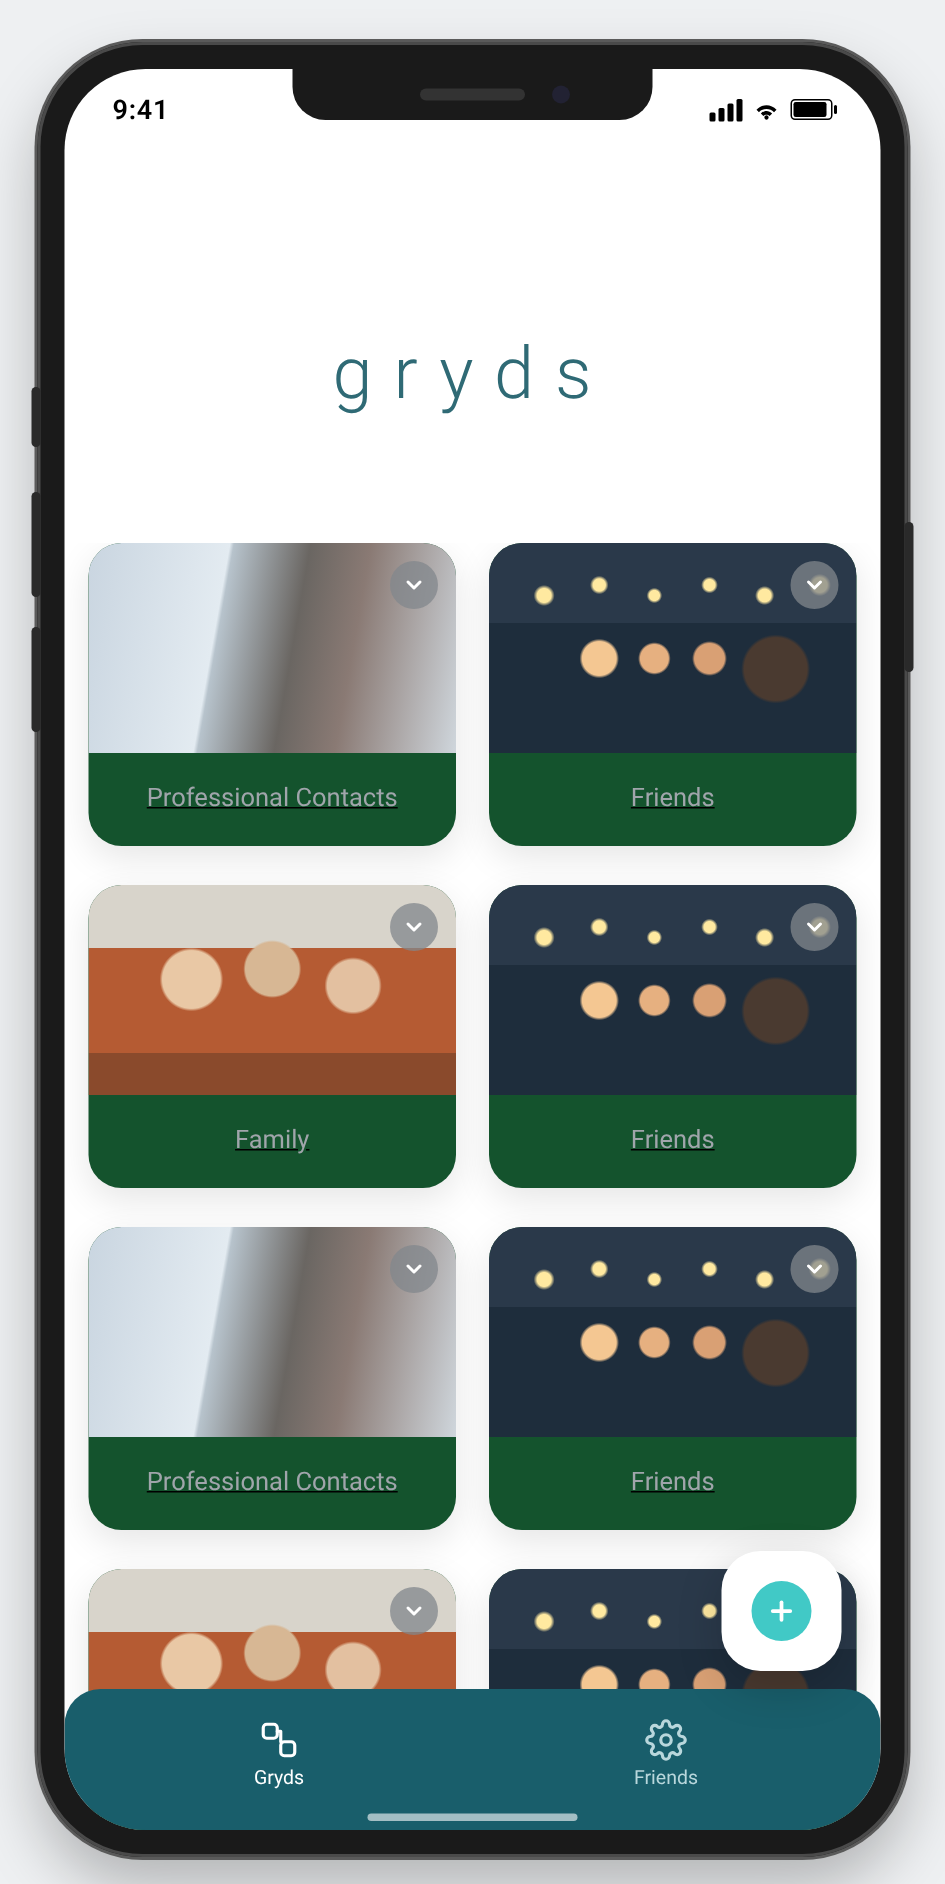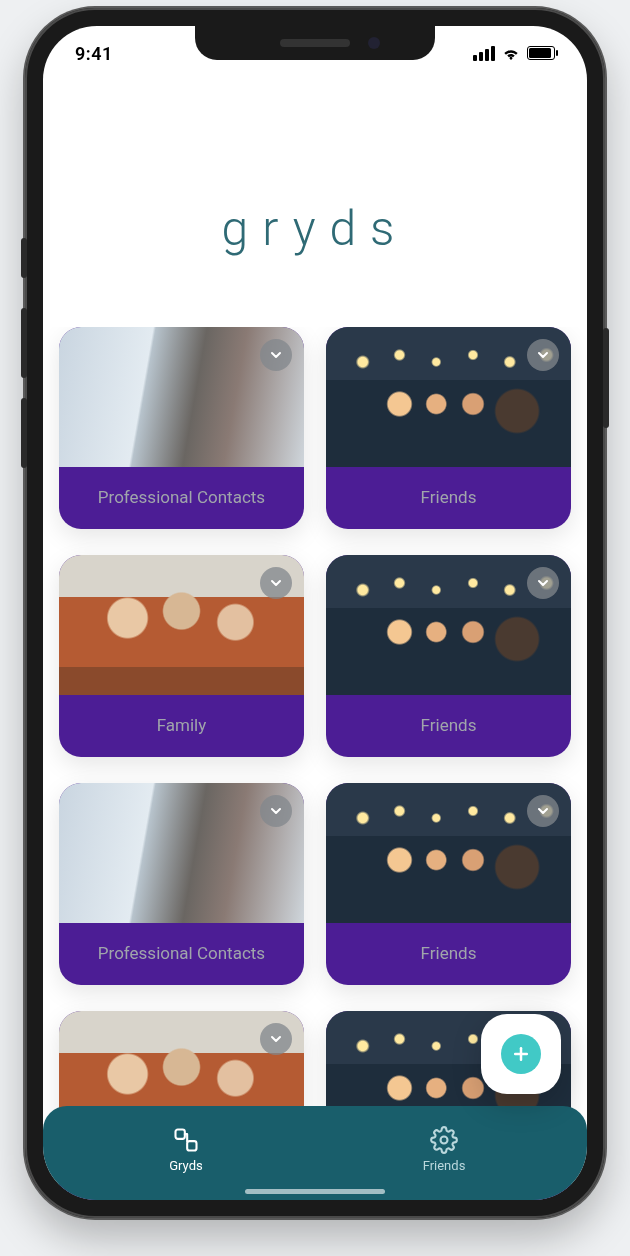--- a/index.html
+++ b/index.html
@@ -13,21 +13,21 @@
     width: 630px;
     height: 1256px;
     overflow: hidden;
   }
 
   
   .phone {
     position: relative;
     width: 580px;
     height: 1210px;
-    margin-top: 8px;
+    margin-top: 28px;
     border-radius: 70px;
     background: #1a1a1a;
     box-shadow:
       0 0 0 2px #5a5a5a,
       inset 0 0 0 2px #4a4a4a,
       0 20px 40px rgba(0,0,0,0.25);
     padding: 18px;
   }
   
   .side-btn {
@@ -136,20 +136,21 @@
     border-radius:1.5px;
   }
 
   
   .app {
     position: absolute;
     top: 54px;
     left: 0; right: 0; bottom: 0;
     display: flex;
     flex-direction: column;
+    gap: 15px;
   }
 
   .logo-wrap {
     text-align: center;
     padding: 120px 0 70px;
   }
   .logo {
     font-size: 48px;
     font-weight: 300;
     letter-spacing: 14px;
@@ -161,25 +162,26 @@
     overflow: hidden;
     padding: 0 16px;
   }
   .grid {
     display: grid;
     grid-template-columns: 1fr 1fr;
     gap: 26px 22px;
     padding-bottom: 200px;
   }
   .card {
-    background: #4c1d95;
+    background: #14532d;
     border-radius: 22px;
     box-shadow: 0 8px 24px rgba(0,0,0,0.10);
     overflow: hidden;
     position: relative;
+    text-decoration: underline;
   }
   .card-img {
     height: 140px;
     background: #888;
     display:block;
   }
   .card-label {
     padding: 20px 8px 22px;
     text-align: center;
     font-size: 17px;

